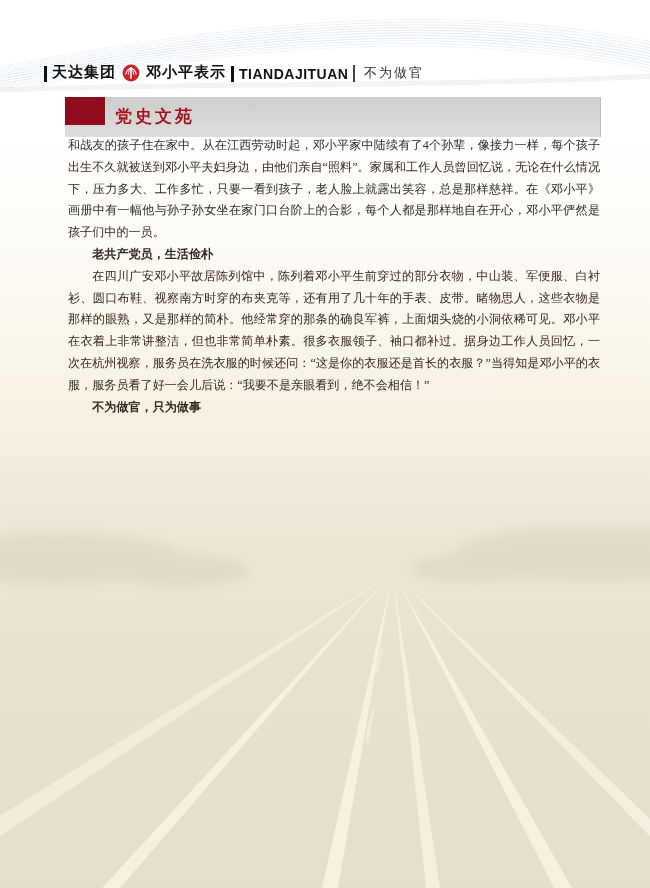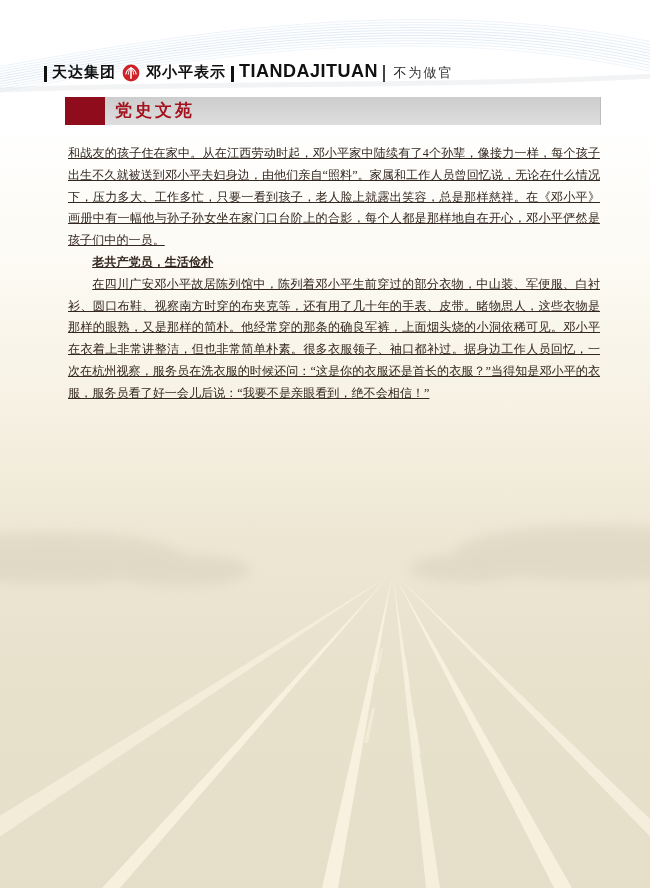--- a/index.html
+++ b/index.html
@@ -13,41 +13,40 @@
   .road{bottom:0;}
   
   .masthead{
     position:absolute;top:60px;left:44px;height:22px;
     display:flex;align-items:flex-end;gap:5px;z-index:5;
     font-family:"Liberation Sans","DejaVu Sans",sans-serif;color:#111;
   }
   .vbar{display:inline-block;width:3px;height:16px;background:#111;}
   .vbar.thin{width:1.5px;background:#444;height:17px;}
   .org,.bulletin{font-size:15px;font-weight:bold;letter-spacing:1px;}
-  .latin{font-size:18px;font-weight:bold;letter-spacing:.5px;}
+  .latin{font-size:14px;font-weight:bold;letter-spacing:.5px;}
   .issue{font-family:"Liberation Serif","DejaVu Serif",serif;font-size:13px;color:#2e2e2e;letter-spacing:2px;margin-left:4px;}
   .logo{display:inline-flex;width:18px;height:18px;margin:0 1px;}
   
   .banner{
-    position:absolute;top:97px;left:65px;width:535px;height:28px;z-index:5;
+    position:absolute;top:97px;left:65px;width:535px;height:40px;z-index:5;
     background:linear-gradient(180deg,#cdcdcd 0%,#d6d6d6 55%,#dedede 100%);
     border-right:1px solid #bdbdbd;
     display:flex;align-items:center;
   }
   .banner-block{position:absolute;left:0;top:0;width:40px;height:28px;background:#8e0c1c;}
   .banner-title{
     margin:0 0 0 50px;font-size:17px;font-weight:bold;color:#a5121f;
     letter-spacing:3px;line-height:28px;
   }
   
   .article{
-    position:absolute;top:143px;left:68px;width:532px;z-index:4;
+    position:absolute;top:135px;left:68px;width:532px;z-index:4;
     font-size:12.1px;line-height:21.8px;color:#33271f;
     text-align:justify;
-    text-decoration:underline;
   }
   .article p{margin:0;text-indent:2em;}
   .article p.no-indent{text-indent:0;}
   .article p.heading{font-weight:bold;}
 </style>
 </head>
 <body>
 
 <div class="page">
 
@@ -121,15 +120,16 @@
 
   <div class="banner">
     <div class="banner-block"></div>
     <h1 class="banner-title">党史文苑</h1>
   </div>
 
   <main class="article">
     <p class="no-indent">和战友的孩子住在家中。从在江西劳动时起，邓小平家中陆续有了4个孙辈，像接力一样，每个孩子出生不久就被送到邓小平夫妇身边，由他们亲自“照料”。家属和工作人员曾回忆说，无论在什么情况下，压力多大、工作多忙，只要一看到孩子，老人脸上就露出笑容，总是那样慈祥。在《邓小平》画册中有一幅他与孙子孙女坐在家门口台阶上的合影，每个人都是那样地自在开心，邓小平俨然是孩子们中的一员。</p>
     <p class="heading">老共产党员，生活俭朴</p>
     <p>在四川广安邓小平故居陈列馆中，陈列着邓小平生前穿过的部分衣物，中山装、军便服、白衬衫、圆口布鞋、视察南方时穿的布夹克等，还有用了几十年的手表、皮带。睹物思人，这些衣物是那样的眼熟，又是那样的简朴。他经常穿的那条的确良军裤，上面烟头烧的小洞依稀可见。邓小平在衣着上非常讲整洁，但也非常简单朴素。很多衣服领子、袖口都补过。据身边工作人员回忆，一次在杭州视察，服务员在洗衣服的时候还问：“这是你的衣服还是首长的衣服？”当得知是邓小平的衣服，服务员看了好一会儿后说：“我要不是亲眼看到，绝不会相信！”</p>
+    <p class="heading">不为做官，只为做事</p>
   </main>
 
 </div>
 
 </body></html>

